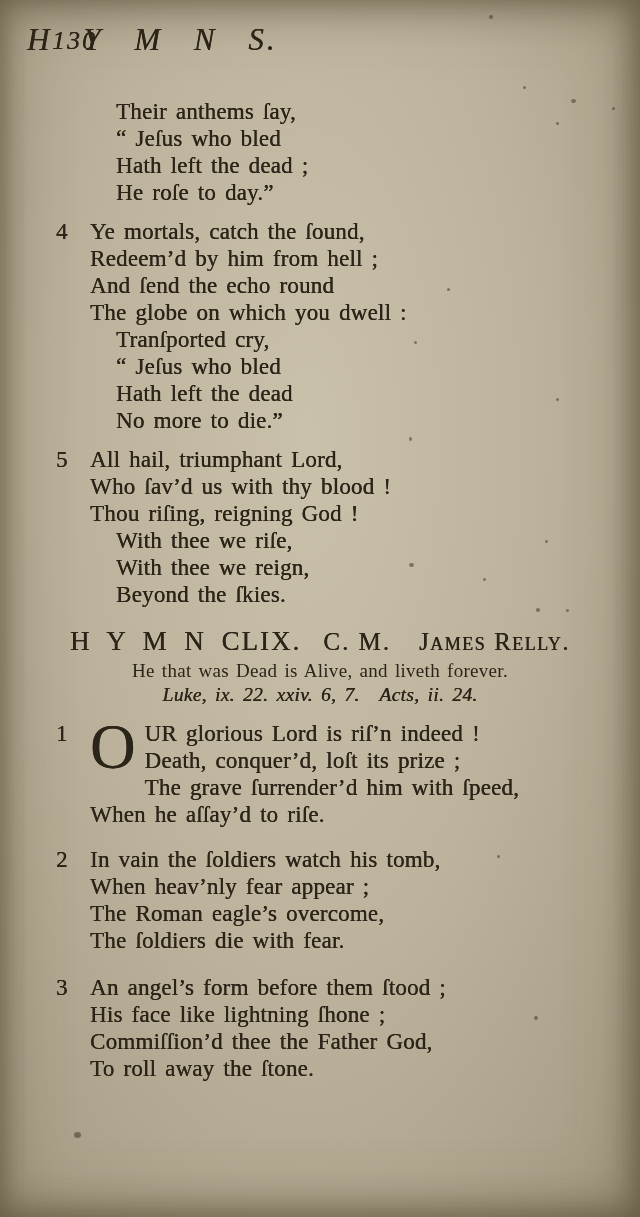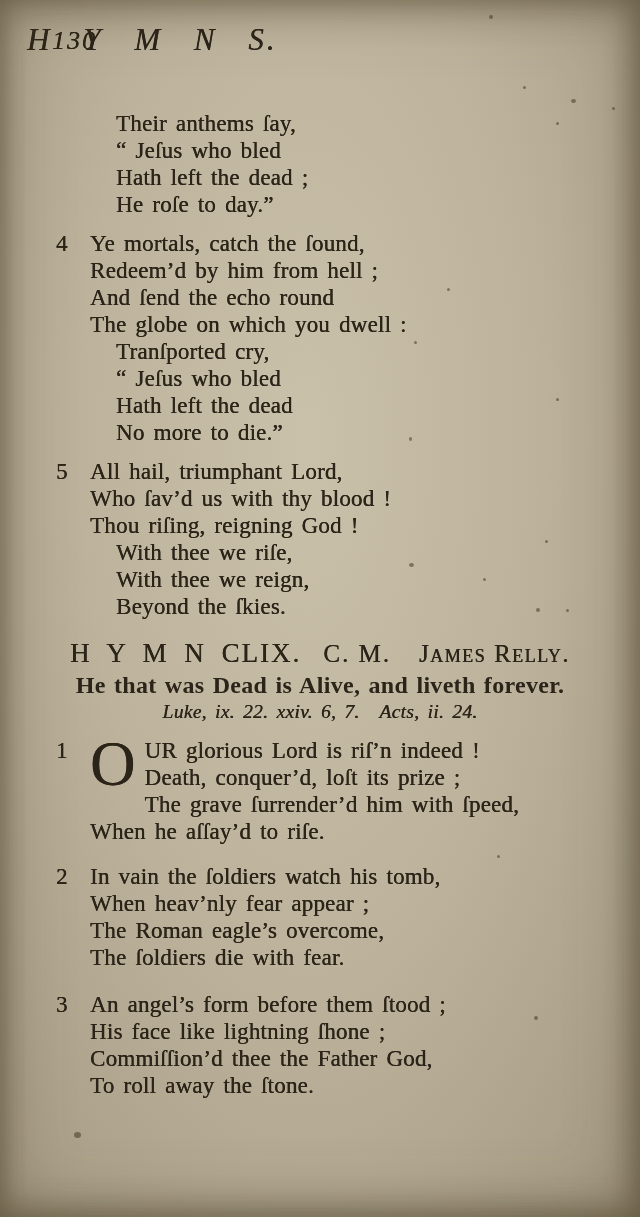--- a/index.html
+++ b/index.html
@@ -39,21 +39,21 @@
     text-align:left;
     font-size:31px;
     letter-spacing:3px;
     word-spacing:20px;
     padding-left:27px;
     font-style:italic;
   }
 
   
   .verse{position:relative;padding-left:90px;margin-top:12px;}
-  .verse.first{margin-top:24px;}
+  .verse.first{margin-top:12px;}
   .vnum{
     position:absolute;left:56px;top:1px;
     font-size:23px;
   }
   .line{
     font-size:23px;
     line-height:27px;
     letter-spacing:.2px;
     word-spacing:3px;
     white-space:nowrap;
@@ -68,21 +68,21 @@
   }
   .hymn-title{font-size:27px;letter-spacing:2px;word-spacing:7px;}
   .hymn-meter{font-size:25px;letter-spacing:2px;margin-left:22px;}
   .hymn-author{
     font-variant:small-caps;
     font-size:25px;letter-spacing:1.5px;
     margin-left:28px;
   }
   .hymn-subtitle{
     margin-top:3px;
-    font-size:24px;font-weight:bold;letter-spacing:.3px;word-spacing:2px;
+    font-size:19px;font-weight:normal;letter-spacing:.3px;word-spacing:2px;
   }
   .hymn-scripture{
     margin-top:2px;
     font-style:italic;
     font-size:19.5px;letter-spacing:.3px;word-spacing:3px;
   }
 
   
   .dropcap{
     float:left;

